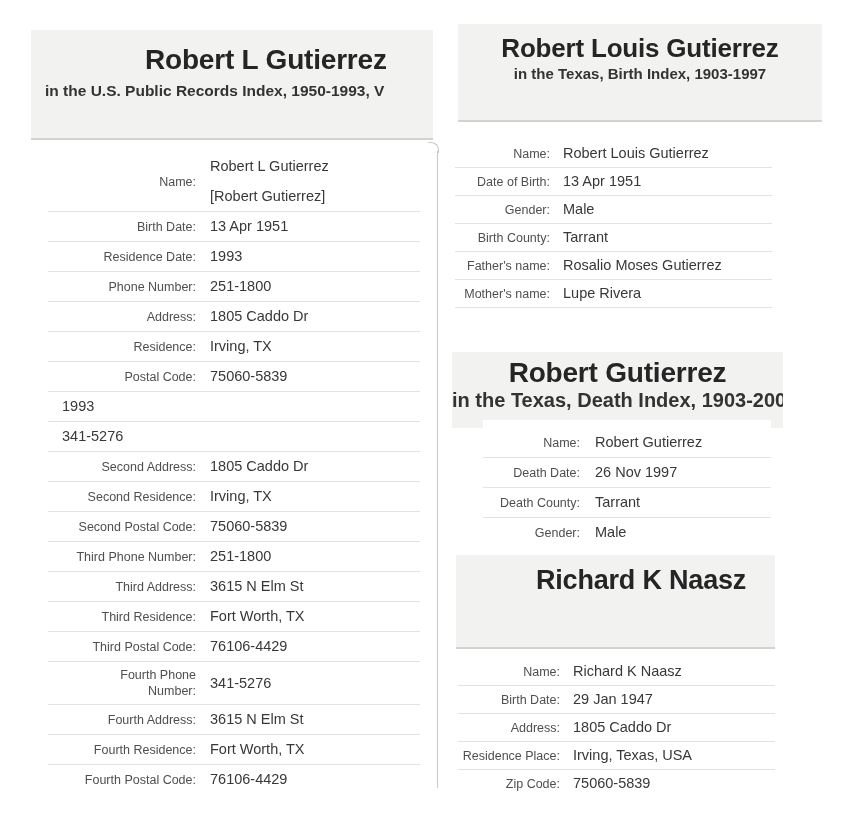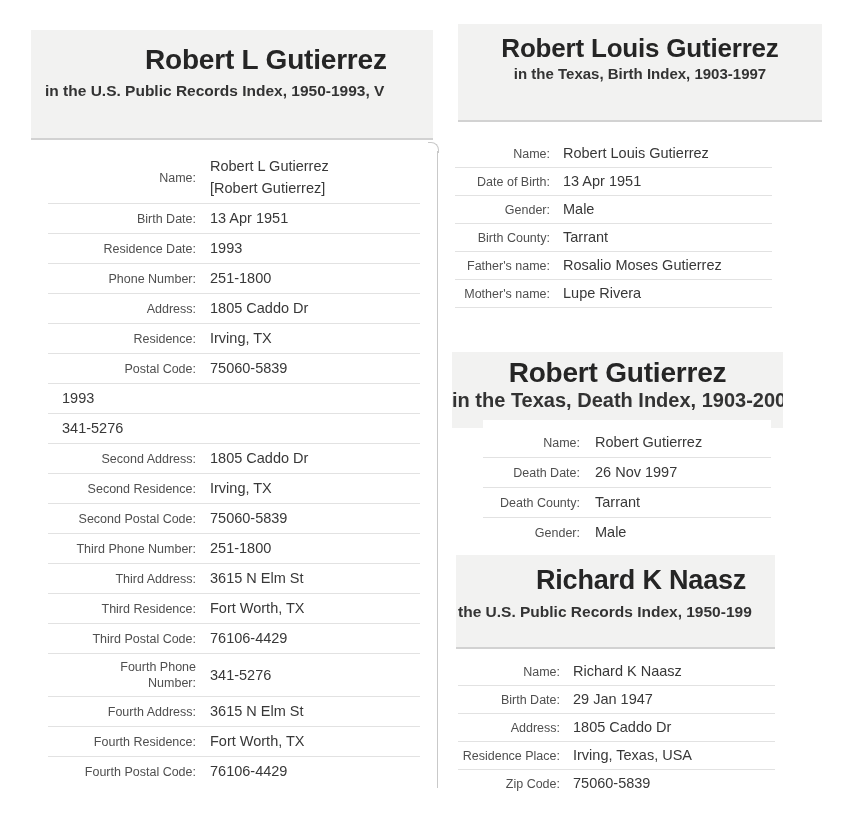--- a/index.html
+++ b/index.html
@@ -38,21 +38,21 @@
   
   #hdr-b3{left:456px;top:555px;width:319px;height:94px;border-bottom:2px solid var(--header_border);}
   #hdr-b3 .t{position:absolute;left:80px;top:10px;font-size:27px;}
   #hdr-b3 .s{position:absolute;left:2px;top:48px;font-size:15.5px;}
 
   
   .tbl{position:absolute;background:#ffffff;}
   .row{display:flex;align-items:center;box-sizing:border-box;}
   .lab{color:var(--label_text);font-size:12.5px;line-height:16px;text-align:right;box-sizing:border-box;flex:none;}
   .val{color:var(--value_text);font-size:14.5px;line-height:19px;}
-  .val .l2{margin-top:3px;}
+  .val .l2{margin-top:11px;}
 
   #tbl-left{left:48px;top:152px;width:372px;}
   #tbl-left .row{padding:5px 0;min-height:29px;}
   #tbl-left .row + .row{border-top:1px solid var(--divider);}
   #tbl-left .lab{width:148px;padding-left:26px;}
   #tbl-left .val{margin-left:14px;}
 
   #tbl-b1{left:455px;top:140px;width:317px;}
   #tbl-b1 .row{padding:4px 0;min-height:27px;border-bottom:1px solid var(--divider);}
   #tbl-b1 .lab{width:95px;}
@@ -276,21 +276,20 @@
     <div class="row">
       <div class="lab">Gender:</div>
       <div class="val">
         <div>Male</div>
       </div>
     </div>
   </div>
 
 <div class="hdr" id="hdr-b3">
   <span class="t">Richard K Naasz</span>
-  <span class="s">the U.S. Public Records Index, 1950-199</span>
 </div>
 <div class="tbl" id="tbl-b3">
     <div class="row">
       <div class="lab">Name:</div>
       <div class="val">
         <div>Richard K Naasz</div>
       </div>
     </div>
     <div class="row">
       <div class="lab">Birth Date:</div>

